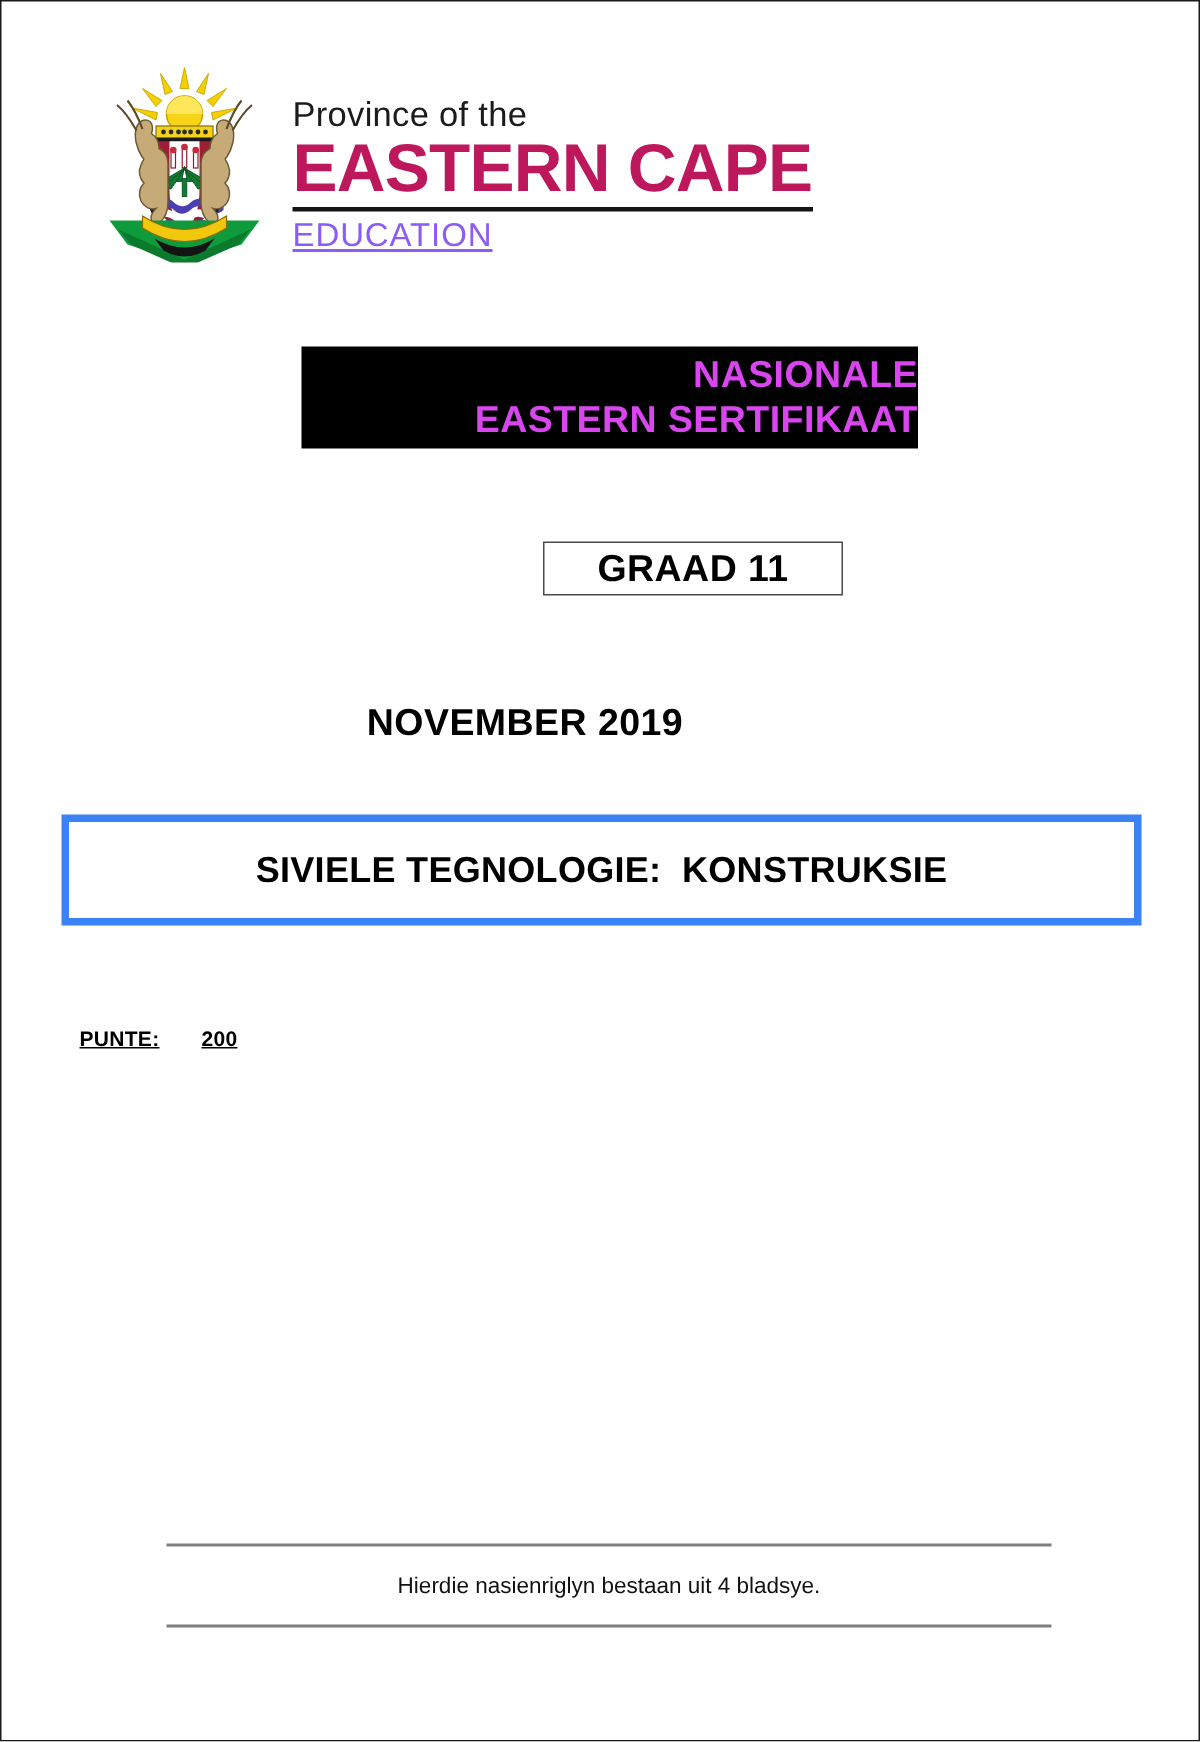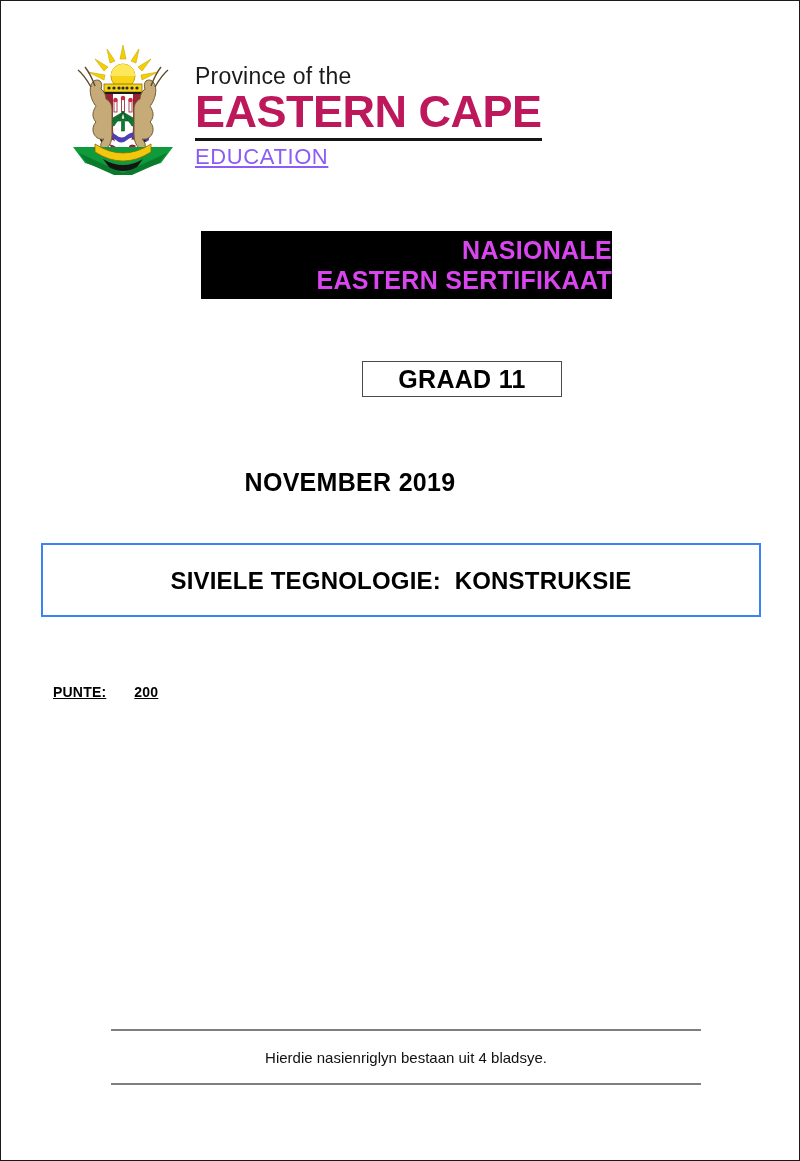--- a/index.html
+++ b/index.html
@@ -124,21 +124,21 @@
     letter-spacing: 0.3px;
   }
 
   
   .subject-box {
     position: absolute;
     left: 40px;
     top: 542px;
     width: 720px;
     height: 74px;
-    border: 2px solid #3b82f6;
+    border: 5px solid #3b82f6;
     display: flex;
     flex-direction: column;
     align-items: center;
     justify-content: center;
     box-sizing: border-box;
   }
   .subject-box div {
     font-size: 24px;
     line-height: 31px;
     font-weight: 700;

